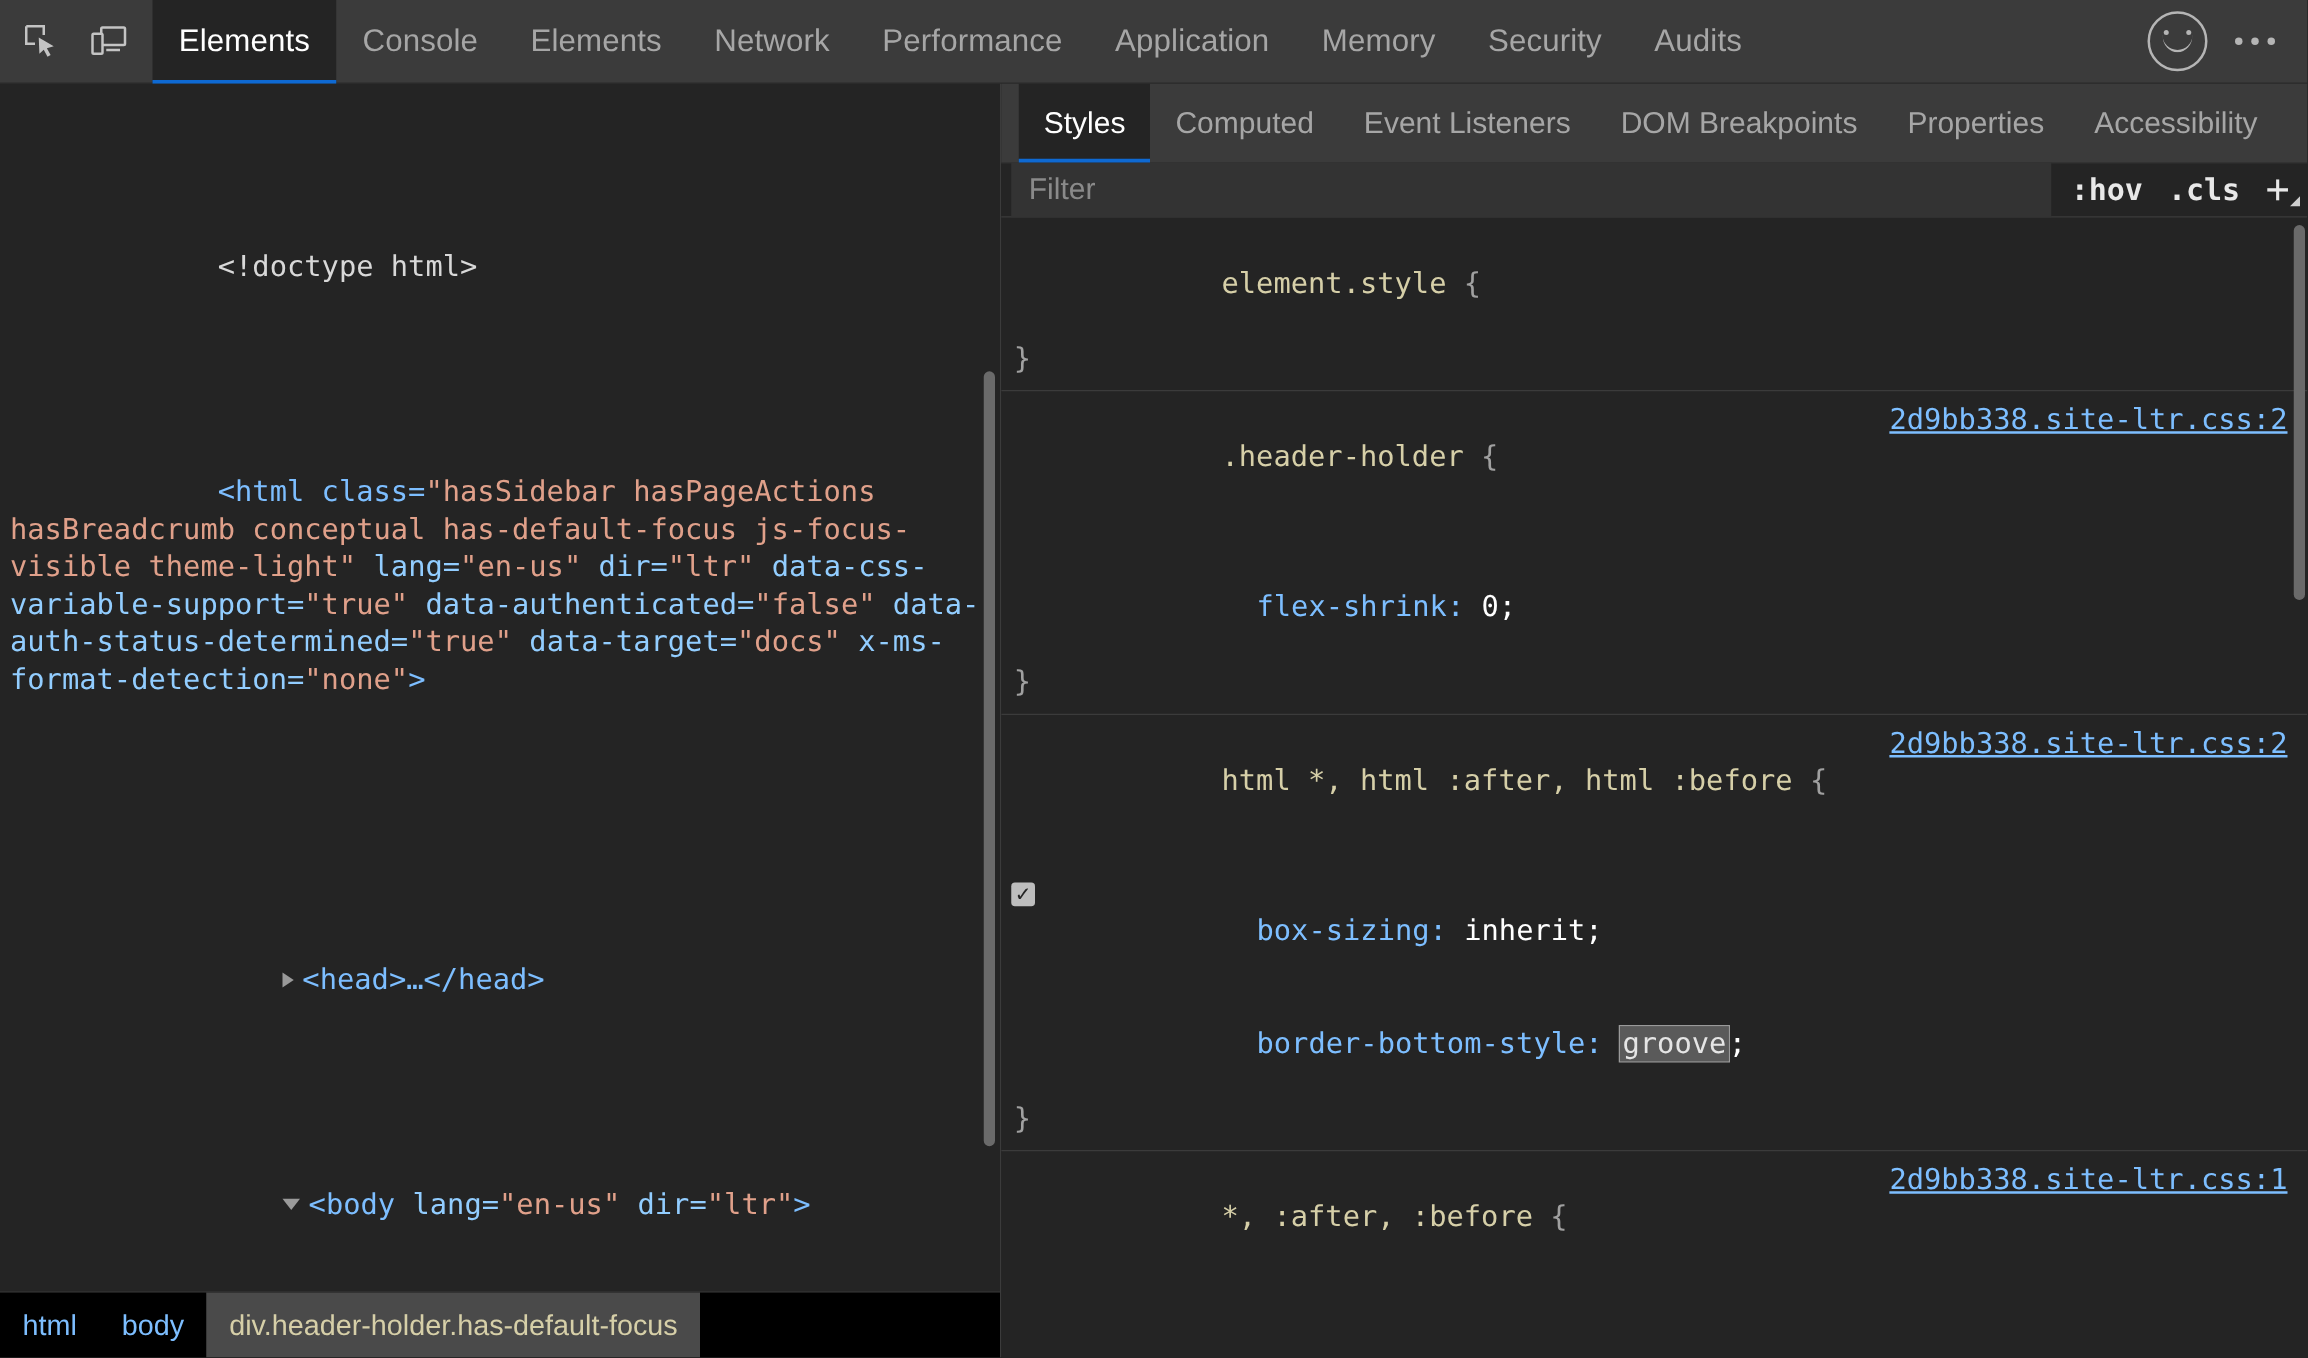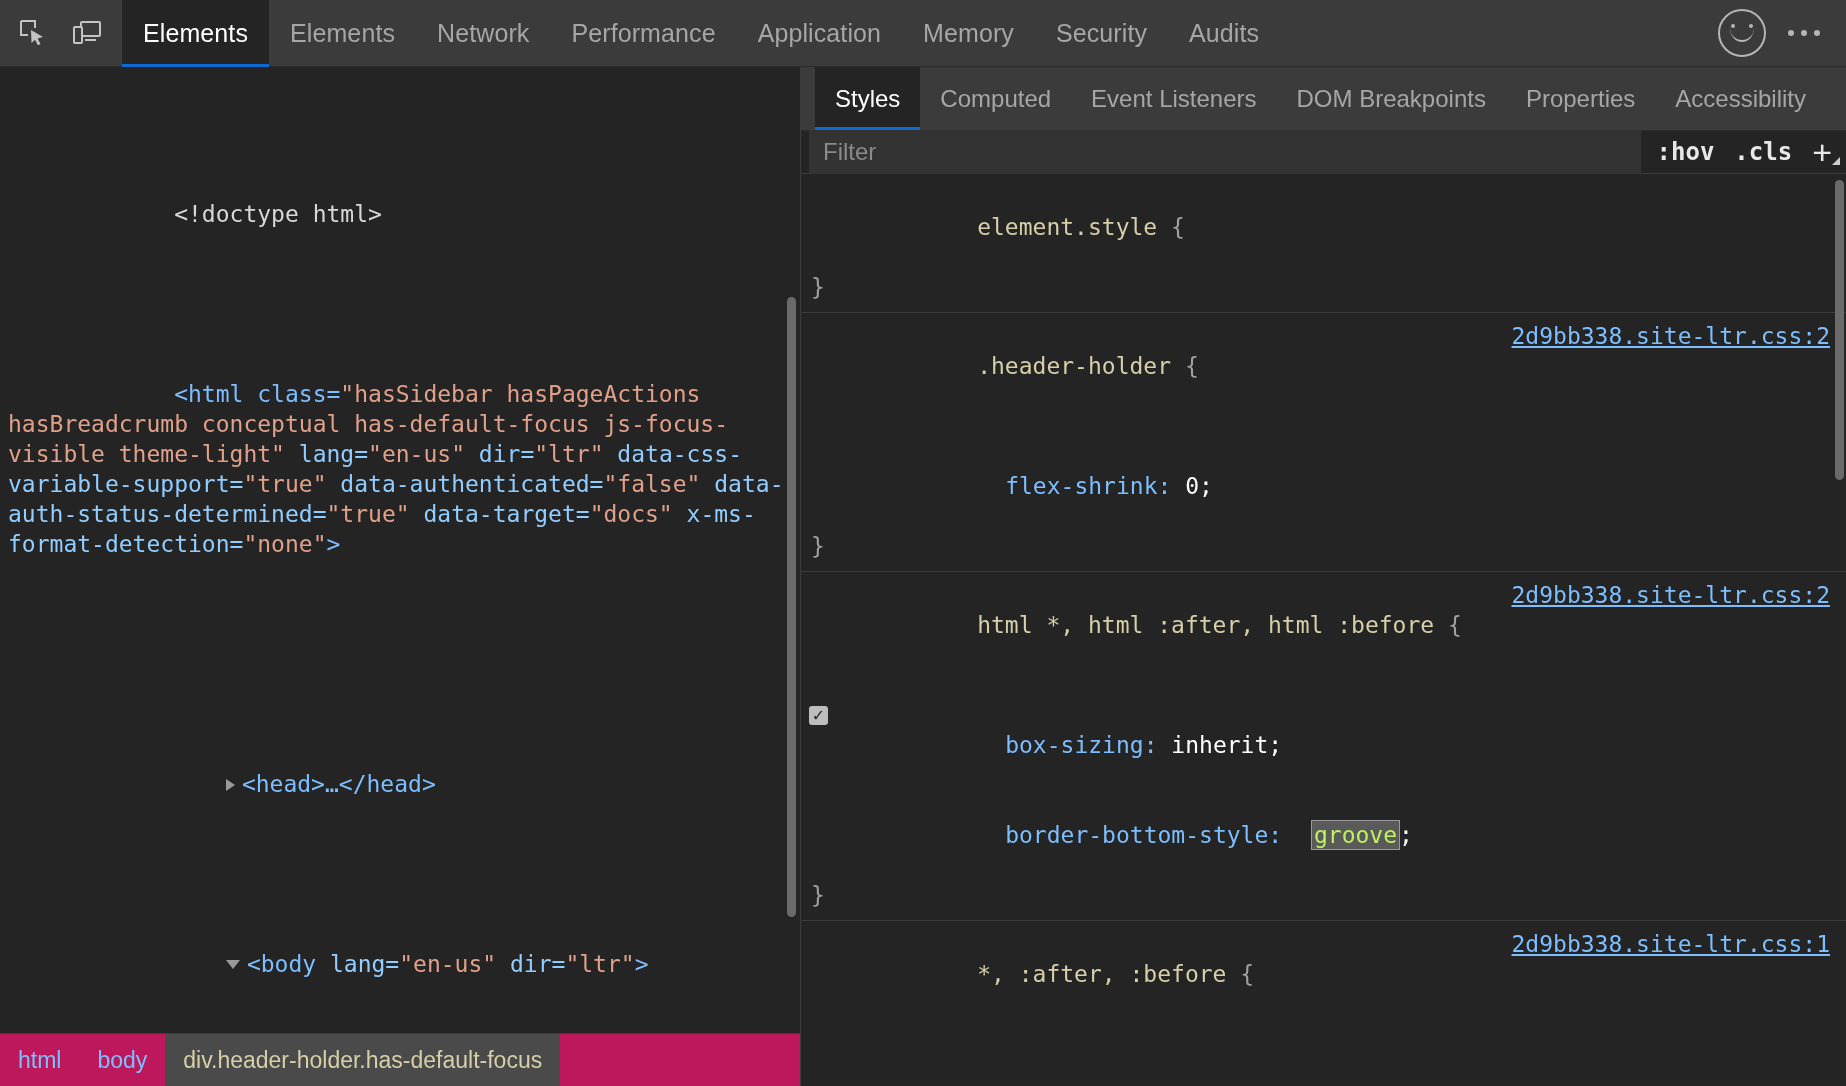--- a/index.html
+++ b/index.html
@@ -154,21 +154,21 @@
     right: 4px; top: 230px;
     width: 9px; height: 620px;
     background: #6a6a6a;
     border-radius: 5px;
   }
 
   
   .crumbbar {
     flex: 0 0 auto;
     height: 52px;
-    background: #be185d;
+    background: #000000;
     border-top: 1px solid #3b3b3b;
     display: flex;
     align-items: stretch;
     font-family: "DejaVu Sans Mono", "Liberation Mono", monospace;
     font-size: 0;
   }
   .crumb {
     display: flex; align-items: center;
     padding: 0 18px;
     font-size: 23px;
@@ -298,22 +298,21 @@
     color: #7dbeff;
     text-decoration: underline;
     cursor: pointer;
     font-size: 23px;
   }
   .struck { text-decoration: line-through; }
   .editing {
     background: #5a5a5a;
     outline: 1px solid #9a9a9a;
     padding: 1px 2px;
-    color: #bef264;
-    margin-left: 16px;
+    color: #e5e5e5;
   }
   .right-scrollbar {
     position: absolute;
     right: 2px; top: 6px;
     width: 9px; height: 300px;
     background: #6a6a6a;
     border-radius: 5px;
   }
 </style>
 </head>
@@ -334,20 +333,23 @@
         <rect x="2" y="8" width="8" height="16" rx="1" fill="#3b3b3b" stroke="#c4c4c4" stroke-width="2"></rect>
         <rect x="13" y="20" width="11" height="2" fill="#c4c4c4"></rect>
       </svg>
     </div>
     <div class="tb-sep"></div>
     <div class="tabs">
       <div class="tab active">
           <span>Elements</span>
         </div>
       <div class="tab">
+          <span>Console</span>
+        </div>
+      <div class="tab">
           <span>Elements</span>
         </div>
       <div class="tab">
           <span>Network</span>
         </div>
       <div class="tab">
           <span>Performance</span>
         </div>
       <div class="tab">
           <span>Application</span>

